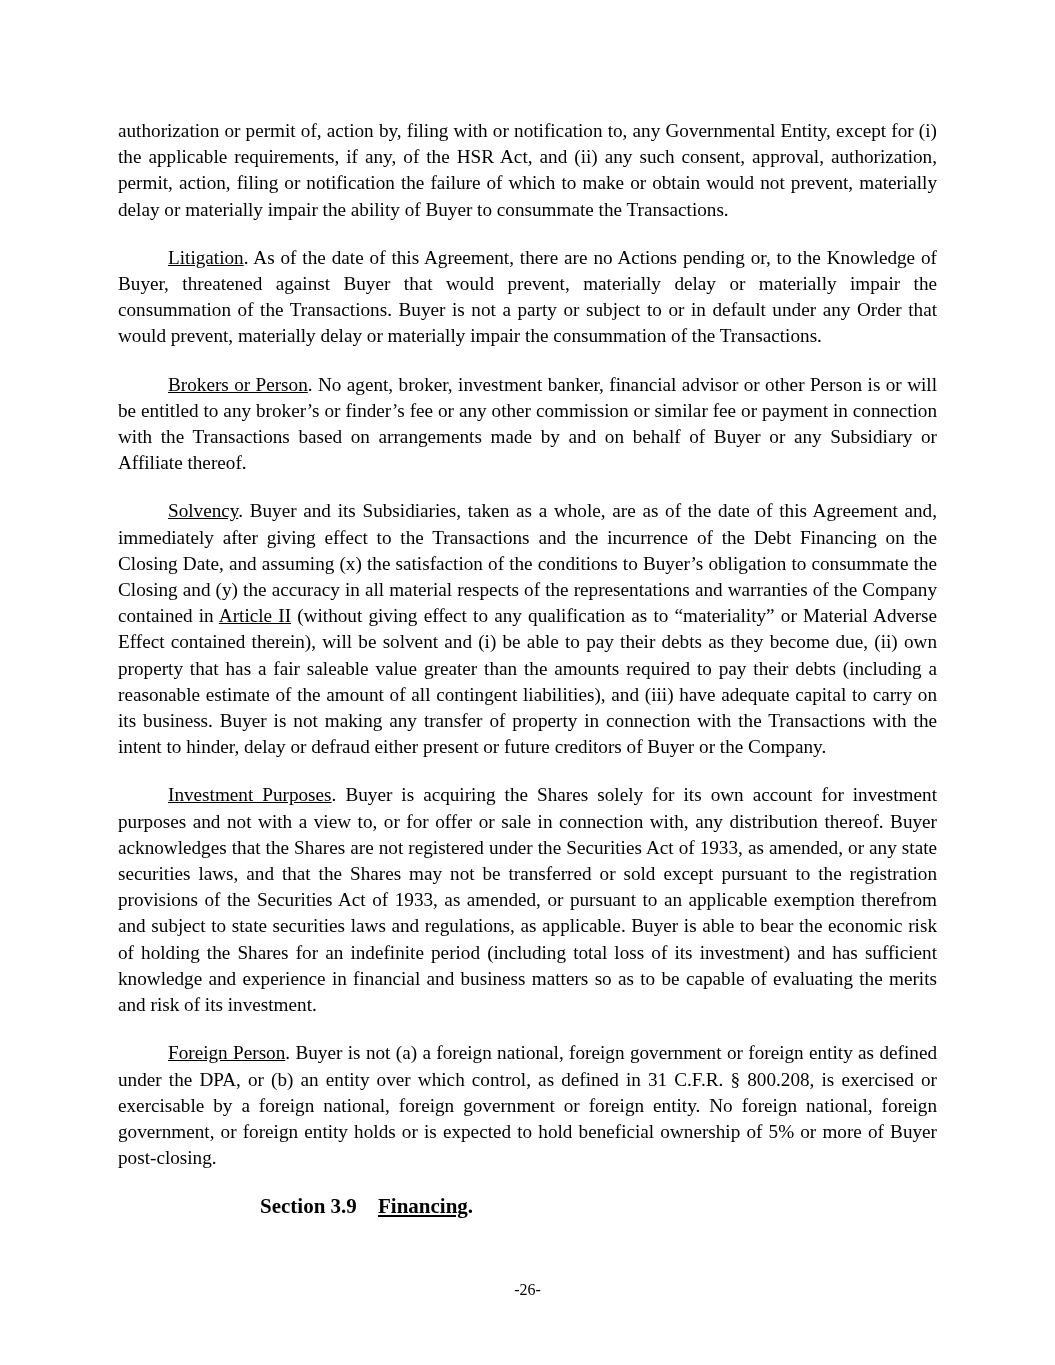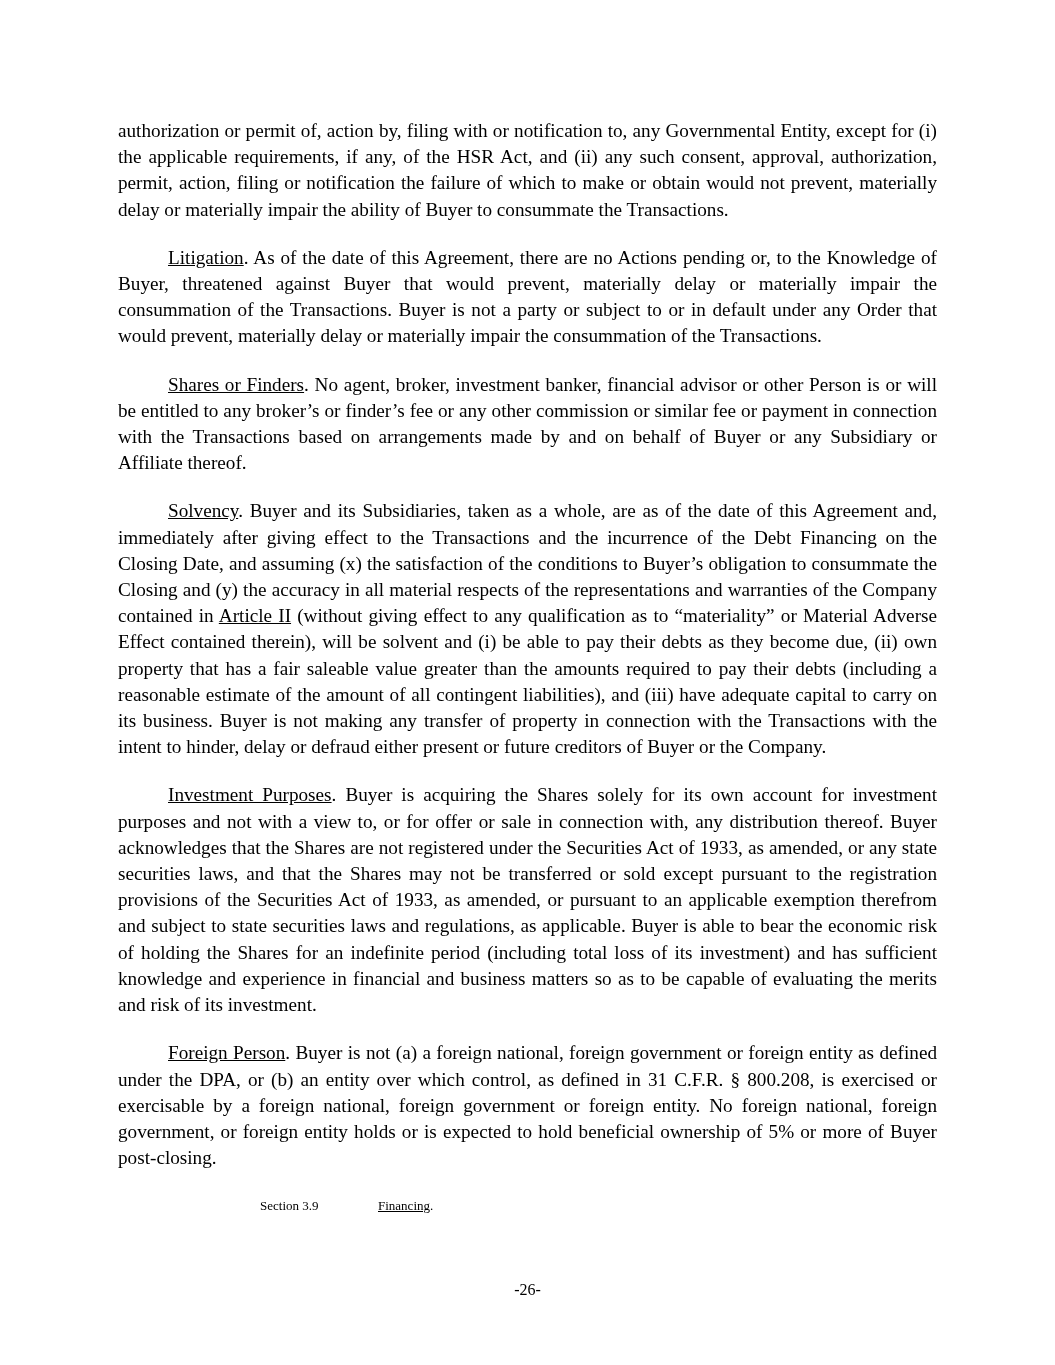--- a/index.html
+++ b/index.html
@@ -37,23 +37,24 @@
   p.para.last {
     margin-bottom: 17px;
   }
   .u {
     text-decoration: underline;
   }
   .section-line {
     margin: 22px 0 0 0;
     text-indent: 0;
     padding-left: 142px;
-    font-size: 13px;
+    font-size: 21px;
     line-height: 26.2px;
     text-align: left;
+    font-weight: bold;
   }
   .section-line .sec-num {
     display: inline-block;
     min-width: 118px;
   }
   .page-number {
     position: absolute;
     left: 0;
     right: 0;
     bottom: 62px;
@@ -66,21 +67,21 @@
 <body>
 
 <div class="page">
 
   <div class="body-text">
 
     <p class="para"><span>authorization or permit of, action by, filing with or notification to, any Governmental Entity, except for (i) the applicable requirements, if any, of the HSR Act, and (ii) any such consent, approval, authorization, permit, action, filing or notification the failure of which to make or obtain would not prevent, materially delay or materially impair the ability of Buyer to consummate the Transactions.</span></p>
 
     <p class="para indented"><span class="u">Litigation</span><span>.  As of the date of this Agreement, there are no Actions pending or, to the Knowledge of Buyer, threatened against Buyer that would prevent, materially delay or materially impair the consummation of the Transactions.  Buyer is not a party or subject to or in default under any Order that would prevent, materially delay or materially impair the consummation of the Transactions.</span></p>
 
-    <p class="para indented"><span class="u">Shares or Finders</span><span>.  No agent, broker, investment banker, financial advisor or other Person is or will be entitled to any broker’s or finder’s fee or any other commission or similar fee or payment in connection with the Transactions based on arrangements made by and on behalf of Buyer or any Subsidiary or Affiliate thereof.</span></p>
+    <p class="para indented"><span class="u">Brokers or Person</span><span>.  No agent, broker, investment banker, financial advisor or other Person is or will be entitled to any broker’s or finder’s fee or any other commission or similar fee or payment in connection with the Transactions based on arrangements made by and on behalf of Buyer or any Subsidiary or Affiliate thereof.</span></p>
 
     <p class="para indented"><span class="u">Solvency</span><span>.  Buyer and its Subsidiaries, taken as a whole, are as of the date of this Agreement and, immediately after giving effect to the Transactions and the incurrence of the Debt Financing on the Closing Date, and assuming (x) the satisfaction of the conditions to Buyer’s obligation to consummate the Closing and (y) the accuracy in all material respects of the representations and warranties of the Company contained in </span><span class="u">Article II</span><span> (without giving effect to any qualification as to “materiality” or Material Adverse Effect contained therein), will be solvent and (i) be able to pay their debts as they become due, (ii) own property that has a fair saleable value greater than the amounts required to pay their debts (including a reasonable estimate of the amount of all contingent liabilities), and (iii) have adequate capital to carry on its business.  Buyer is not making any transfer of property in connection with the Transactions with the intent to hinder, delay or defraud either present or future creditors of Buyer or the Company.</span></p>
 
     <p class="para indented"><span class="u">Investment Purposes</span><span>.  Buyer is acquiring the Shares solely for its own account for investment purposes and not with a view to, or for offer or sale in connection with, any distribution thereof.  Buyer acknowledges that the Shares are not registered under the Securities Act of 1933, as amended, or any state securities laws, and that the Shares may not be transferred or sold except pursuant to the registration provisions of the Securities Act of 1933, as amended, or pursuant to an applicable exemption therefrom and subject to state securities laws and regulations, as applicable.  Buyer is able to bear the economic risk of holding the Shares for an indefinite period (including total loss of its investment) and has sufficient knowledge and experience in financial and business matters so as to be capable of evaluating the merits and risk of its investment.</span></p>
 
     <p class="para indented last"><span class="u">Foreign Person</span><span>.    Buyer is not (a) a foreign national, foreign government or foreign entity as defined under the DPA, or (b) an entity over which control, as defined in 31 C.F.R. § 800.208, is exercised or exercisable by a foreign national, foreign government or foreign entity. No foreign national, foreign government, or foreign entity holds or is expected to hold beneficial ownership of 5% or more of Buyer post-closing.</span></p>
 
     <p class="section-line"><span class="sec-num">Section 3.9</span><span class="u">Financing</span><span>.</span></p>
 
   </div>

